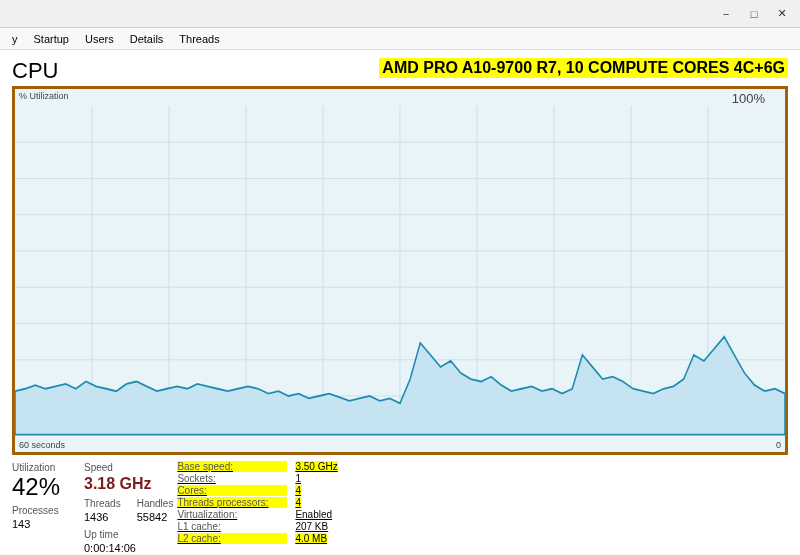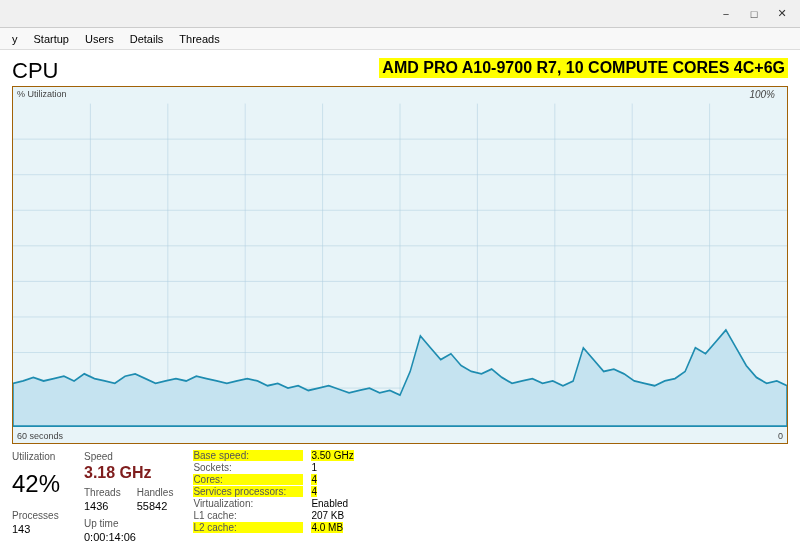--- a/index.html
+++ b/index.html
@@ -48,21 +48,21 @@
       font-size: 11px;
       cursor: pointer;
       color: #000;
     }
 
     
     .main {
       display: flex;
       flex-direction: column;
       height: calc(555px - 50px);
-      padding: 8px 12px 15px 12px;
+      padding: 8px 12px 4px 12px;
     }
 
     
     .cpu-header {
       display: flex;
       justify-content: space-between;
       align-items: flex-start;
       margin-bottom: 2px;
     }
     .cpu-title {
@@ -76,39 +76,38 @@
       font-weight: bold;
       color: #000;
       background: yellow;
       padding: 1px 3px;
     }
 
     
     .chart-container {
       position: relative;
       flex: 1;
-      border: 1px solid #a16207;
+      border: 3px solid #a16207;
       background: #e8f4f8;
       margin-bottom: 6px;
       min-height: 0;
     }
     .chart-label-util {
       position: absolute;
       top: 2px;
       left: 4px;
       font-size: 9px;
       color: #444;
     }
     .chart-label-pct {
       position: absolute;
       top: 2px;
-      right: 12px;
-      font-size: 10px;
+      right: 20px;
+      font-size: 13px;
       color: #444;
-      font-style: italic;
     }
     .chart-label-time {
       position: absolute;
       bottom: 2px;
       left: 4px;
       font-size: 9px;
       color: #444;
     }
     .chart-label-zero {
       position: absolute;
@@ -134,21 +133,20 @@
       flex-shrink: 0;
     }
     .stats-col {
       display: flex;
       flex-direction: column;
       justify-content: flex-start;
     }
     .stats-col-util {
       width: 60px;
       margin-right: 12px;
-      gap: 8px;
     }
 
     .stat-label {
       font-size: 10px;
       color: #555;
       line-height: 1.3;
     }
     .stat-value-large {
       font-size: 24px;
       font-weight: 300;
@@ -174,20 +172,21 @@
     }
     .stats-sub-item {
       display: flex;
       flex-direction: column;
     }
 
     .detail-row {
       display: flex;
       align-items: baseline;
       gap: 8px;
+      text-decoration: underline;
     }
     .detail-key {
       font-size: 10px;
       color: #555;
       min-width: 110px;
     }
     .detail-val {
       font-size: 10px;
       color: #000;
       font-weight: 500;
@@ -356,21 +355,21 @@
       <div class="stat-label">Utilization</div>
       <div class="stat-value-large">42%</div>
       <div class="stats-row">
         <div class="stats-sub-item">
           <div class="stat-label">Processes</div>
           <div class="stat-value-small">143</div>
         </div>
       </div>
     </div>
 
-    <div class="stats-col" style="margin-right:20px;">
+    <div class="stats-col" style="margin-right:4px;">
       <div class="stat-label">Speed</div>
       <div class="stat-value-medium">3.18 GHz</div>
       <div class="stats-row">
         <div class="stats-sub-item">
           <div class="stat-label">Threads</div>
           <div class="stat-value-small">1436</div>
         </div>
         <div class="stats-sub-item">
           <div class="stat-label">Handles</div>
           <div class="stat-value-small">55842</div>
@@ -389,21 +388,21 @@
       </div>
       <div class="detail-row">
         <span class="detail-key">Sockets:</span>
         <span class="detail-val">1</span>
       </div>
       <div class="detail-row">
         <span class="detail-key highlight">Cores:</span>
         <span class="detail-val highlight">4</span>
       </div>
       <div class="detail-row">
-        <span class="detail-key highlight">Services processors:</span>
+        <span class="detail-key highlight">Threads processors:</span>
         <span class="detail-val highlight">4</span>
       </div>
       <div class="detail-row">
         <span class="detail-key">Virtualization:</span>
         <span class="detail-val">Enabled</span>
       </div>
       <div class="detail-row">
         <span class="detail-key">L1 cache:</span>
         <span class="detail-val">207 KB</span>
       </div>

